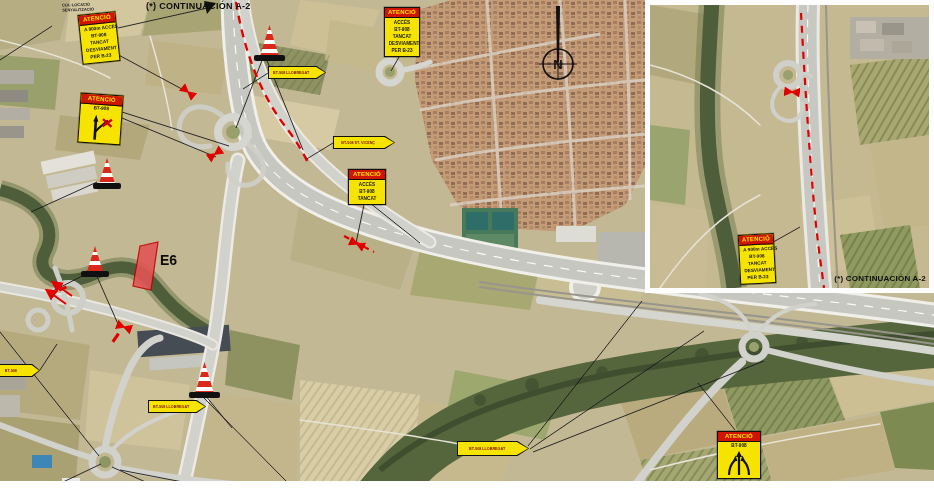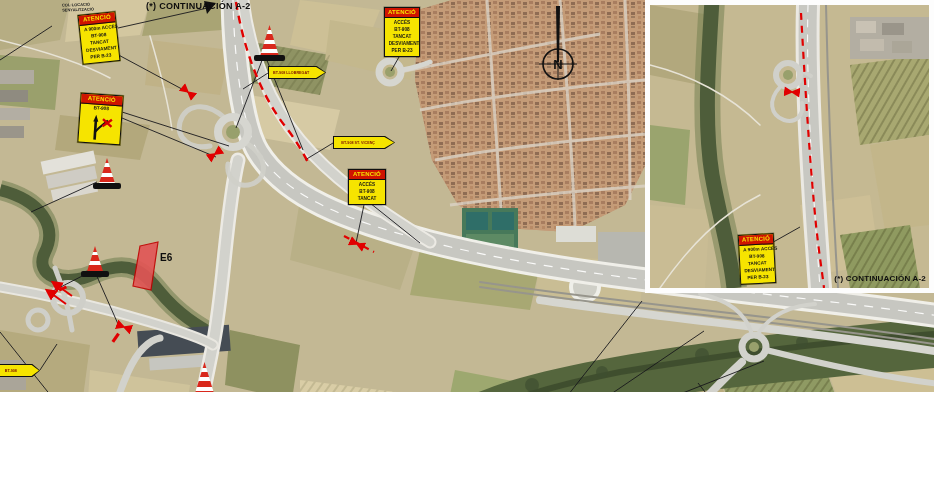--- a/index.html
+++ b/index.html
@@ -1,16 +1,16 @@
 <!DOCTYPE html>
 <html><head>
 <meta charset="utf-8">
 <style>
   html,body{margin:0;padding:0;background:#fff;}
-  #stage{position:relative;width:934px;height:392px;overflow:hidden;
+  #stage{position:relative;width:934px;height:481px;overflow:hidden;
          font-family:"Liberation Sans",sans-serif;background:#c3b894;}
   #stage *{box-sizing:border-box;}
   .abs{position:absolute;}
   svg{display:block;}
 
   
   .attn{position:absolute;background:#f6e400;border:1px solid #101010;
         box-shadow:0 0 0 0.5px rgba(0,0,0,.4);}
   .attn .hdr{background:#cf1400;color:#f6e400;font-weight:bold;text-align:center;
              font-size:6px;line-height:9px;border-bottom:1px solid #101010;letter-spacing:.2px;}
@@ -264,21 +264,21 @@
           </g>
     </g>
   </svg>
   </div>
 
   <div class="maplabel" style="left:146px;top:1px;font-size:9px;letter-spacing:.3px">(*) CONTINUACIÓN A-2</div>
   <div class="abs" style="left:62px;top:2px;font-size:4px;line-height:5px;color:#222;font-weight:bold;transform:rotate(-2deg)">
     <div>COL·LOCACIÓ</div>
     <div>SENYALITZACIÓ</div>
   </div>
-  <div class="maplabel" style="left:160px;top:252px;font-size:10px">E6</div>
+  <div class="maplabel" style="left:160px;top:252px;font-size:14px">E6</div>
 
   <div class="abs" style="left:536px;top:4px">
     <svg width="44" height="86" viewBox="0 0 44 86">
       <polygon points="20,2 24,2 23,58 21,58" fill="#111"></polygon>
       <circle cx="22" cy="60" r="15" stroke="#111" stroke-width="1.6" fill="none"></circle>
       <line x1="3" y1="60" x2="41" y2="60" stroke="#111" stroke-width="1"></line>
       <line x1="22" y1="44" x2="22" y2="76" stroke="#111" stroke-width="1"></line>
       <text x="22" y="65" font-size="13" font-weight="bold" text-anchor="middle" fill="#111" font-family="Liberation Sans,sans-serif">N</text>
     </svg>
   </div>

